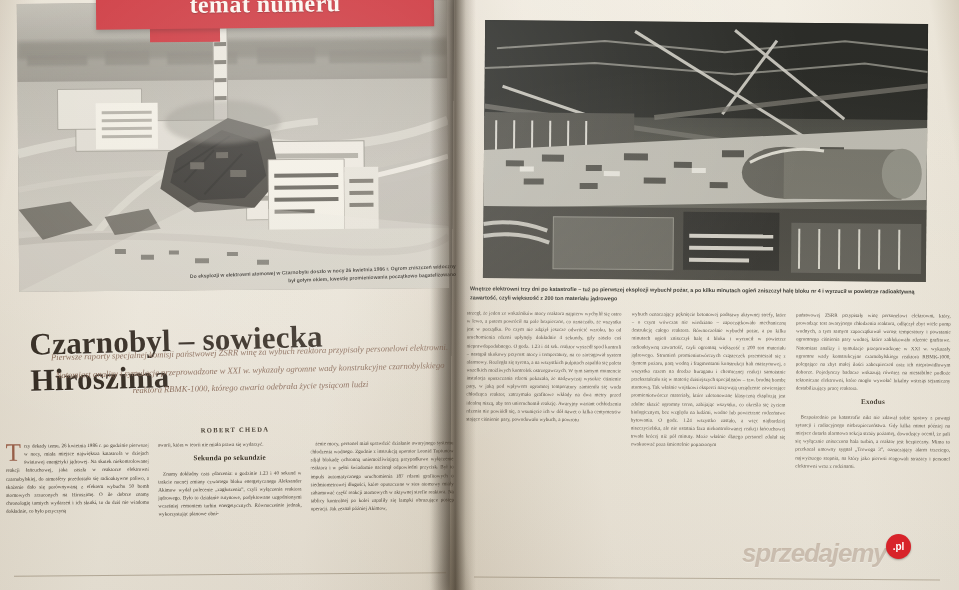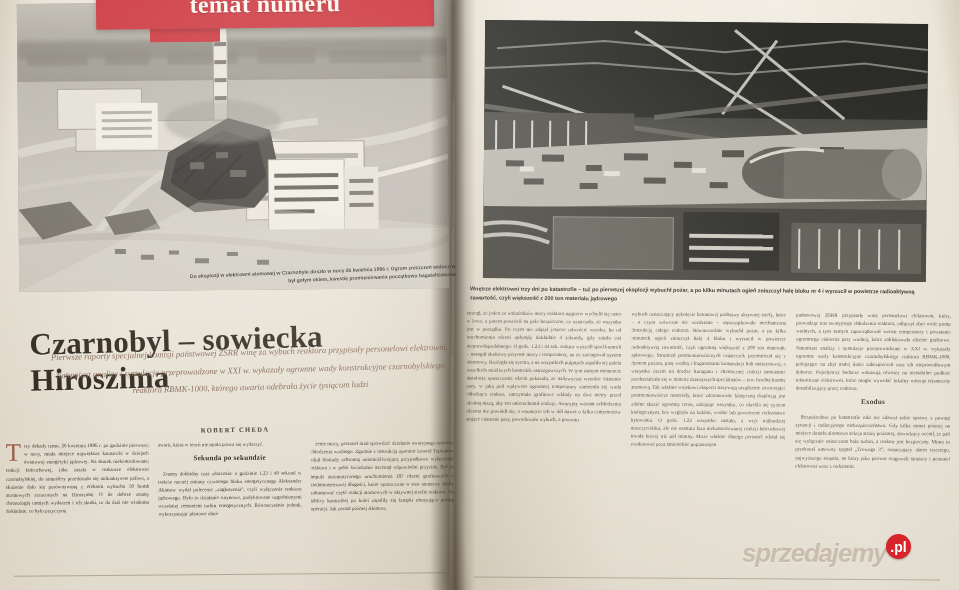--- a/index.html
+++ b/index.html
@@ -89,21 +89,21 @@
 
   
   .wm{position:absolute;left:742px;top:538px;z-index:40;
     font-family:"Liberation Sans",sans-serif;font-size:26px;font-weight:bold;
     color:rgba(170,150,130,.52);letter-spacing:-1.2px;font-style:italic;
     text-shadow:0 1px 1px rgba(255,255,255,.30);}
   .wm-badge{position:absolute;left:886px;top:534px;width:25px;height:25px;
     border-radius:50%;background:#d8232a;z-index:41;
     box-shadow:0 1px 2px rgba(0,0,0,.3);}
   .wm-badge span{position:absolute;inset:0;display:flex;align-items:center;
-    justify-content:center;color:#fff;font-size:14px;font-weight:bold;
+    justify-content:center;color:#fff;font-size:10px;font-weight:bold;
     font-family:"Liberation Sans",sans-serif;}
 
   
   svg{display:block;}
 </style>
 </head>
 <body>
 
 <div class="stage">
   <div class="backdrop"></div>

